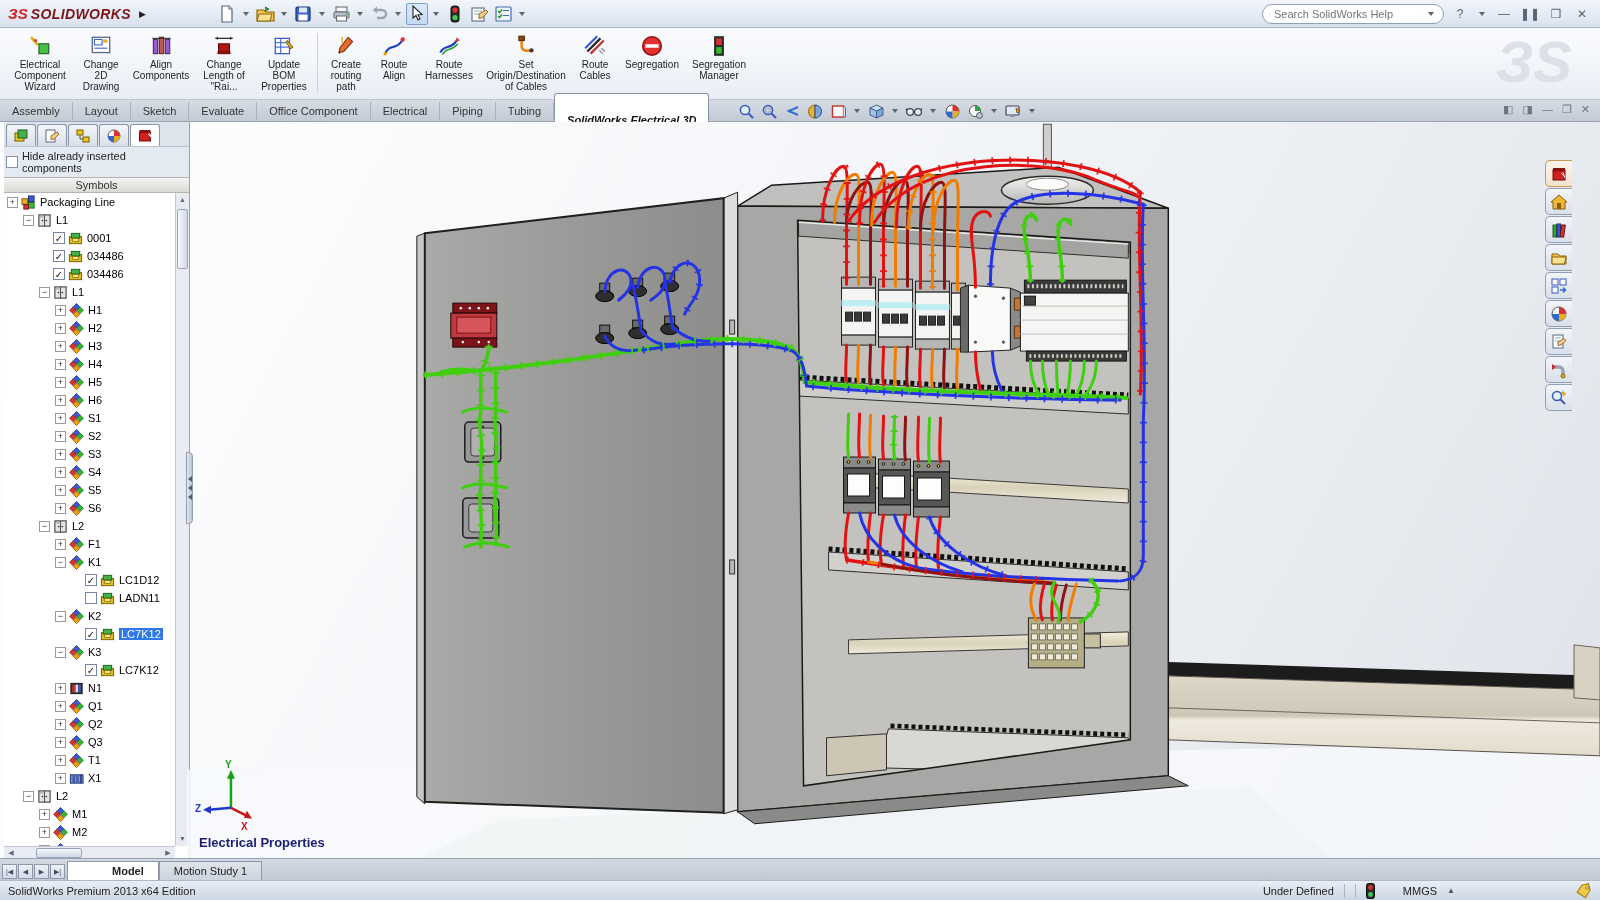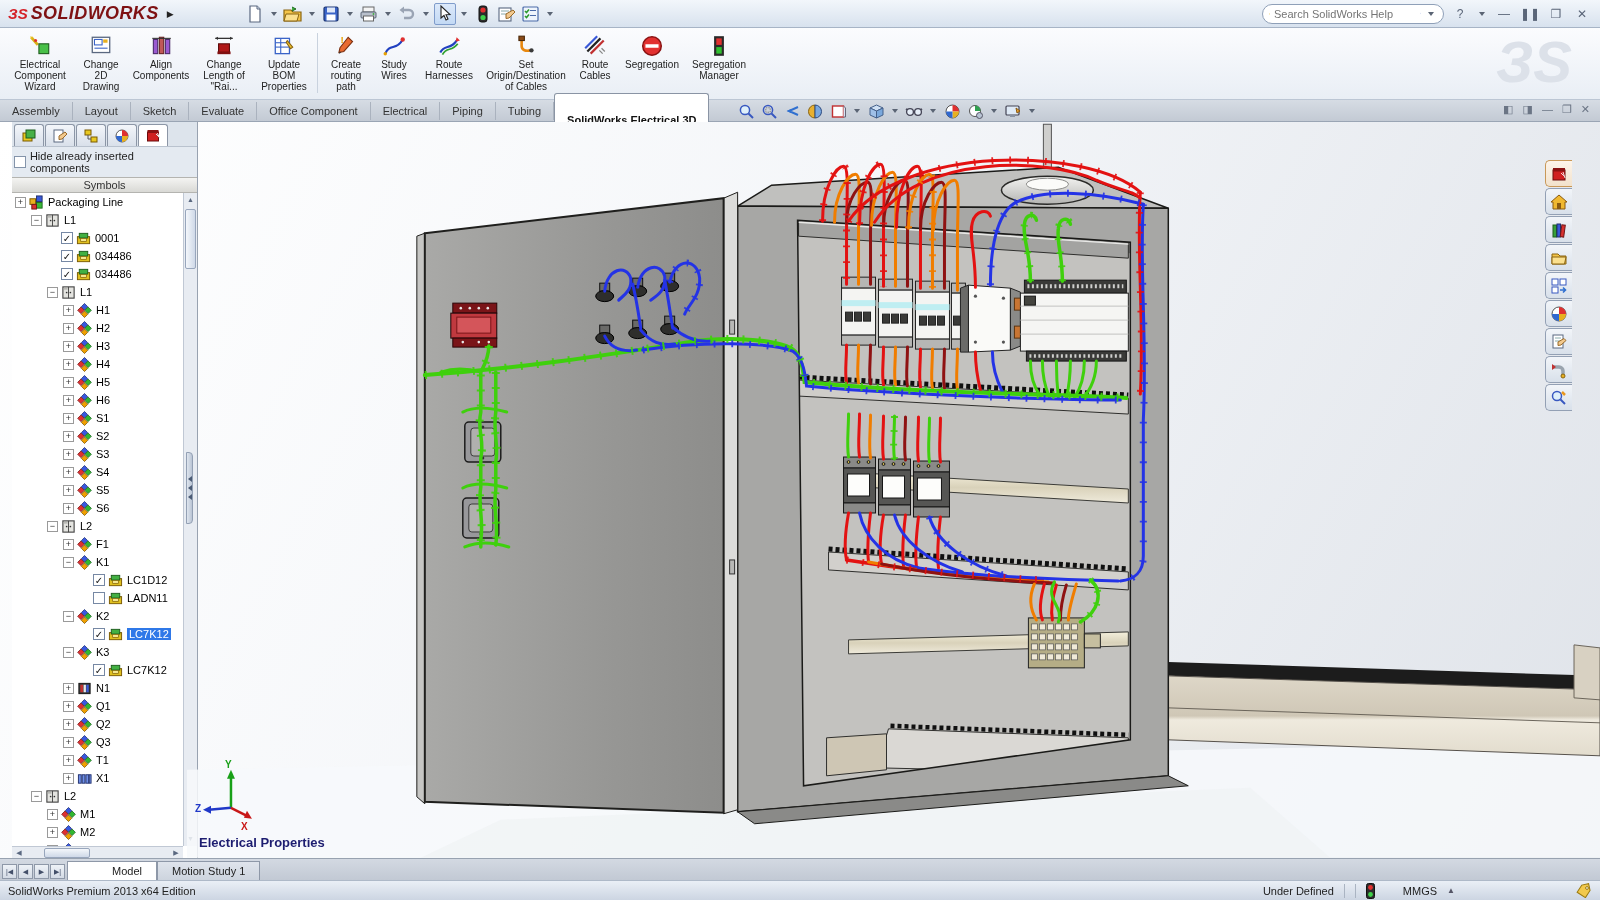--- a/index.html
+++ b/index.html
@@ -1,48 +1,48 @@
 <!DOCTYPE html>
 <html><head>
 <meta charset="utf-8">
 <style>
   *{margin:0;padding:0;box-sizing:border-box;}
   html,body{width:1600px;height:900px;overflow:hidden;font-family:"Liberation Sans",sans-serif;-webkit-font-smoothing:antialiased;}
   body{background:#dfe5ee;font-size:11px;color:#222;}
   .titlebar{height:28px;background:linear-gradient(#f2f6fb,#d8e2ee);border-bottom:1px solid #a7b4c6;display:flex;align-items:center;position:relative;}
   .brand{display:flex;align-items:center;padding:0 6px 0 8px;}
   .brand .glyph{font-weight:800;font-style:italic;color:#d42027;font-size:15px;margin-right:3px;}
-  .brand .bname{font-weight:800;font-style:italic;color:#7e1113;font-size:18px;letter-spacing:.4px;}
+  .brand .bname{font-weight:800;font-style:italic;color:#7e1113;font-size:14px;letter-spacing:.4px;}
   .menu-arrow{color:#222;font-size:9px;margin:0 10px 0 2px;cursor:pointer;}
   .stdbar{display:flex;align-items:center;gap:2px;margin-left:60px;}
   .tb{width:22px;height:22px;display:flex;align-items:center;justify-content:center;border-radius:2px;}
   .tb.pressed{border:1px solid #7f9ccb;background:linear-gradient(#dce9fa,#c3d9f4);}
   .dd{width:0;height:0;border-left:3px solid transparent;border-right:3px solid transparent;border-top:4px solid #5a6474;margin:0 3px;}
   .doc-title{position:absolute;left:0;right:0;text-align:center;font-size:12px;color:#1c1c1c;pointer-events:none;}
   .tright{margin-left:auto;display:flex;align-items:center;gap:6px;padding-right:8px;}
   .search{display:flex;align-items:center;width:182px;height:20px;background:#fff;border:1px solid #8fa0b8;border-radius:10px;padding:0 6px;gap:4px;}
   .search input{border:none;outline:none;flex:1;font-size:11px;color:#555;background:transparent;font-family:"Liberation Sans",sans-serif;}
   .winbtn{color:#5a6578;font-size:12px;width:20px;text-align:center;cursor:pointer;}
   
   .ribbon{height:72px;background:linear-gradient(#fbfcfe,#e9eef5);border-bottom:1px solid #bcc6d4;display:flex;align-items:flex-start;padding:3px 4px 0 6px;position:relative;}
   .rbtn{display:flex;flex-direction:column;align-items:center;justify-content:flex-start;padding:2px 3px;margin:0 1px;border-radius:3px;cursor:pointer;min-height:64px;}
   .ricon{height:26px;display:flex;align-items:center;justify-content:center;}
   .rlabel{font-size:10px;line-height:11px;text-align:center;color:#222;white-space:normal;}
   .rsep{width:1px;height:60px;background:#c9d2de;margin:2px 3px;}
   .ds-mark{position:absolute;right:28px;top:2px;font-size:58px;font-style:italic;font-weight:700;color:#dce1e9;pointer-events:none;line-height:64px;}
   
   .tabrow{height:22px;background:linear-gradient(#d6dce4,#c3cad4);border-bottom:1px solid #9aa5b4;display:flex;align-items:center;position:relative;}
   .mtab{padding:3px 12px 3px;font-size:11px;color:#333;border-right:1px solid #aab2be;cursor:pointer;white-space:nowrap;}
-  .mtab.active{background:#fff;font-weight:700;color:#111;border:1px solid #8a94a4;border-bottom:none;border-radius:3px 3px 0 0;padding-top:20px;}
+  .mtab.active{background:#fff;font-weight:700;color:#111;border:1px solid #8a94a4;border-bottom:none;border-radius:3px 3px 0 0;padding-top:20px;font-style:italic;}
   .headsup{position:absolute;left:736px;top:1px;display:flex;align-items:center;gap:3px;}
   .hu{width:20px;height:20px;display:flex;align-items:center;justify-content:center;cursor:pointer;border-radius:2px;}
   .docwin{position:absolute;right:10px;top:3px;display:flex;gap:9px;color:#6b7585;font-size:11px;}
   
   .main{position:relative;height:736px;background:linear-gradient(118deg,#ffffff 0%,#f4f6f9 45%,#dfe3e9 100%);}
-  .sidepanel{position:absolute;left:12px;top:0;width:186px;height:100%;background:#dde4ec;border-right:1px solid #98a2b0;display:flex;flex-direction:column;}
+  .sidepanel{position:absolute;left:4px;top:0;width:186px;height:100%;background:#dde4ec;border-right:1px solid #98a2b0;display:flex;flex-direction:column;}
   .ptabs{display:flex;gap:1px;padding:2px 2px 0;height:24px;}
   .ptab{width:30px;height:22px;border:1px solid #8c96a6;border-bottom:none;border-radius:3px 3px 0 0;background:linear-gradient(#f3f6fa,#d9e0ea);display:flex;align-items:center;justify-content:center;cursor:pointer;}
   .ptab.active{background:#fff;box-shadow:0 1px 0 #fff;}
   .hiderow{display:flex;align-items:center;gap:4px;padding:3px 2px;background:#e4eaf1;border-top:1px solid #b9c2ce;}
   .cbx{width:12px;height:12px;border:1px solid #8494aa;background:#fff;display:inline-block;}
   .colhdr{height:16px;background:linear-gradient(#f4f4f2,#d9d9d5);border:1px solid #b4b4b0;border-left:none;border-right:none;text-align:center;font-size:11px;color:#333;line-height:15px;}
   .treewrap{position:relative;flex:1;background:#fff;overflow:hidden;}
   .tree{position:absolute;left:0;top:0;right:14px;bottom:12px;overflow:hidden;}
   .trow{height:18px;display:flex;align-items:center;white-space:nowrap;cursor:default;}
   .exp{width:11px;height:11px;border:1px solid #9a9a9a;background:#fff;font-size:9px;line-height:9px;text-align:center;color:#333;margin-right:3px;flex:none;}
@@ -63,21 +63,21 @@
   .scene{position:absolute;left:0;top:0;width:1413px;height:736px;}
   .annot{position:absolute;left:12px;bottom:8px;font-size:13px;font-weight:700;color:#1d1d70;}
   .taskpane{position:absolute;right:28px;top:38px;display:flex;flex-direction:column;gap:1px;}
   .tptab{width:27px;height:27px;border:1px solid #93a0b4;border-right:none;border-radius:5px 0 0 5px;background:linear-gradient(#f2f5f9,#d8e0ea);display:flex;align-items:center;justify-content:center;cursor:pointer;}
   .tptab.active{background:linear-gradient(#fdf4ea,#f2e2cc);border-color:#c89858;}
   
   .bottombar{height:22px;background:linear-gradient(#d3d9e2,#c2c9d4);border-top:1px solid #98a2b0;display:flex;align-items:flex-end;}
   .navbtns{display:flex;gap:1px;padding:0 2px 1px 2px;}
   .nb{width:15px;height:15px;border:1px solid #8e98a8;background:linear-gradient(#eef2f7,#d4dbe5);color:#44506a;font-size:7px;line-height:13px;text-align:center;cursor:pointer;}
   .btab{padding:3px 14px;font-size:11px;border:1px solid #8e98a8;border-bottom:none;cursor:pointer;color:#222;background:linear-gradient(#dfe4ec,#cdd4de);}
-  .btab.active{background:#fff;font-weight:400;padding-left:44px;}
+  .btab.active{background:#fff;font-weight:700;padding-left:44px;}
   .statusbar{height:20px;background:linear-gradient(#eaeff6,#ccd5e2);border-top:1px solid #aeb9c8;display:flex;align-items:center;padding:0 8px;font-size:11px;color:#222;}
   .stright{margin-left:auto;display:flex;align-items:center;gap:10px;}
   .stsep{width:1px;height:14px;background:#aab4c2;}
   svg{display:block;}
 </style>
 </head>
 <body>
 
 <svg width="0" height="0" style="position:absolute">
   <defs>
@@ -289,21 +289,21 @@
       <span class="rlabel">Create routing path</span>
     </div>
   <div class="rbtn" style="width:44px">
       <span class="ricon">
         <svg width="24" height="24" viewBox="0 0 22 22">
           <path d="M3,18 C7,8 13,16 19,5" fill="none" stroke="#2040c0" stroke-width="2"></path>
           <circle cx="19" cy="5" r="2" fill="#e03030"></circle>
           <circle cx="3" cy="18" r="1.6" fill="#e8a000"></circle>
         </svg>
       </span>
-      <span class="rlabel">Study Wires</span>
+      <span class="rlabel">Route Align</span>
     </div>
   <div class="rbtn" style="width:62px">
       <span class="ricon">
         <svg width="24" height="24" viewBox="0 0 22 22">
           <path d="M3,17 C7,9 12,15 18,6" fill="none" stroke="#2040c0" stroke-width="2"></path>
           <path d="M5,19 C9,11 13,17 19,9" fill="none" stroke="#30a030" stroke-width="1.6"></path>
           <path d="M18,3 l3,3 -4,1 z" fill="#e03030"></path>
         </svg>
       </span>
       <span class="rlabel">Route Harnesses</span>

